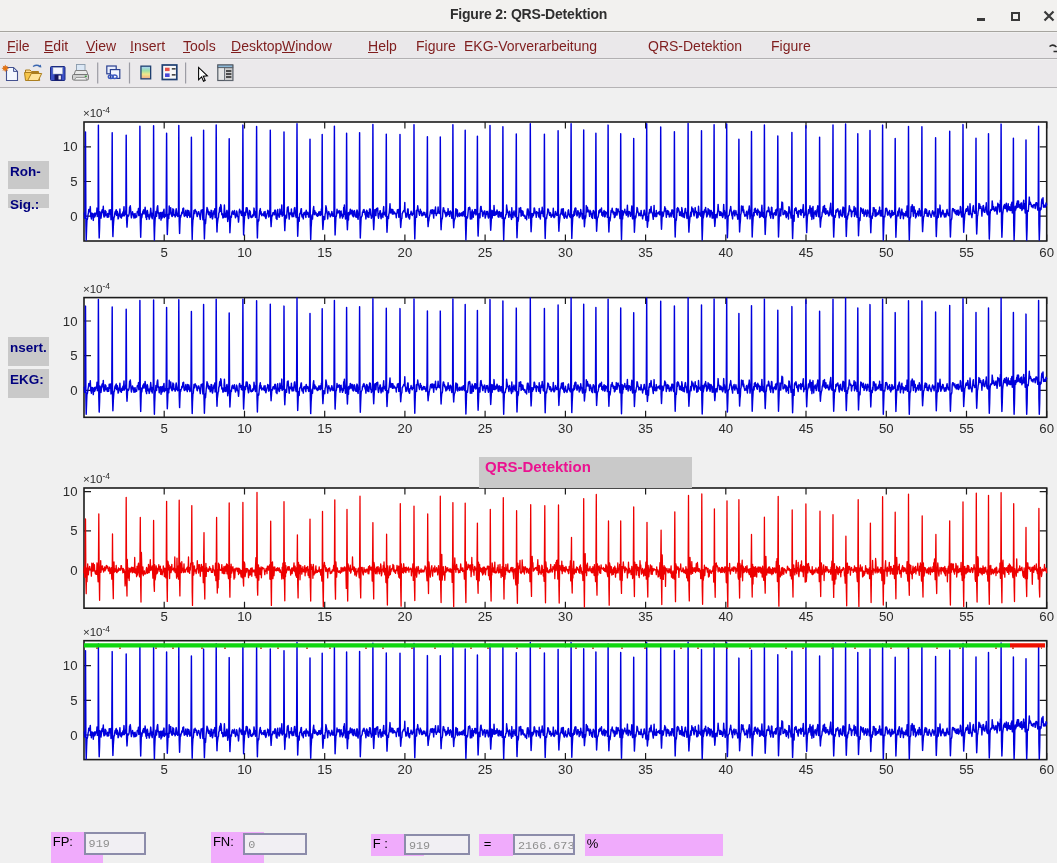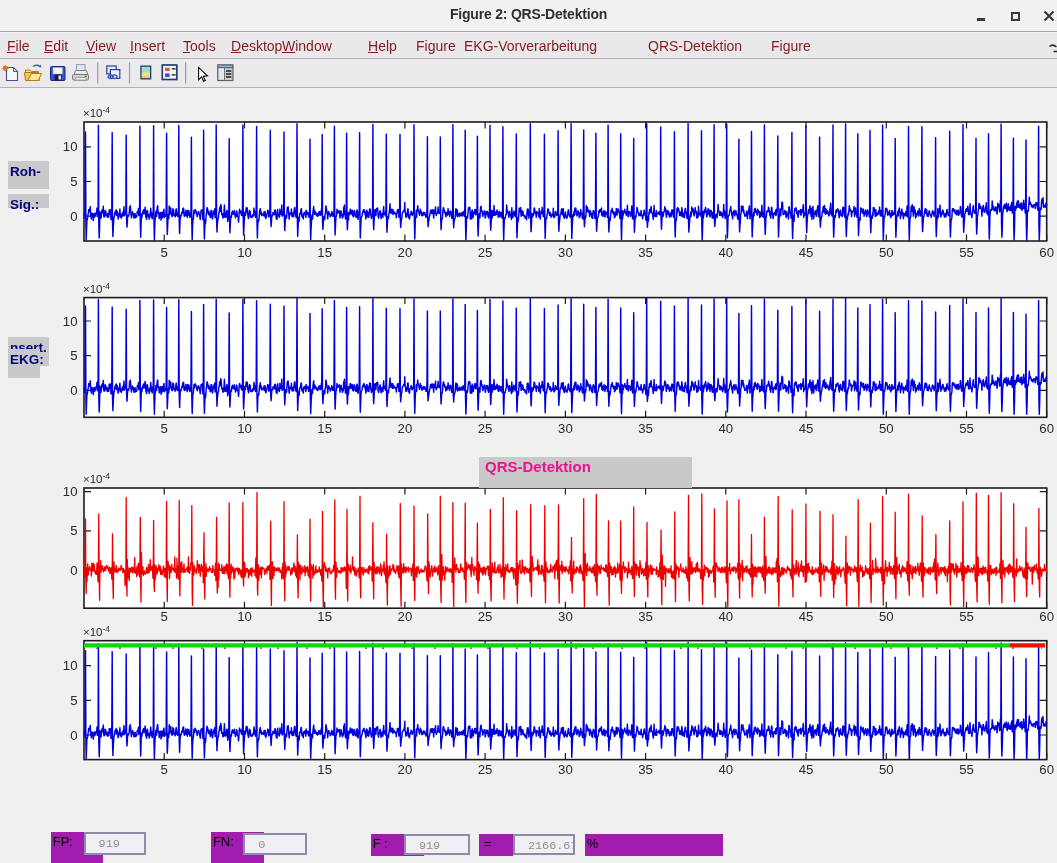--- a/index.html
+++ b/index.html
@@ -9,22 +9,22 @@
 #titlebar .ttl{position:absolute;left:0;right:0;top:6px;text-align:center;
 font-size:14px;font-weight:bold;color:#2e2e2e;letter-spacing:-0.2px}
 #menubar{position:absolute;left:0;top:33px;width:1057px;height:26px;background:#eae8ea;
 border-bottom:1px solid #b2b0b2}
 #menubar span{position:absolute;top:5px;font-size:14px;color:#7f1d1d}
 #toolbar{position:absolute;left:0;top:60px;width:1057px;height:28px;background:#ebe9eb;
 border-bottom:1px solid #b5b3b5}
 .glab{position:absolute;background:#c9c9c9;color:#00007e;font-weight:bold;
 font-size:13.5px;padding:3px 0 0 2px}
 .field{position:absolute;background:#f1eff3;border:2px solid #8c8caa;
-font-family:"Liberation Mono",monospace;font-size:11.8px;color:#8e8e8e;padding:3px 0 0 13px;white-space:nowrap;overflow:hidden}
-.blab{position:absolute;background:#a21caf;color:#000;font-size:13px;padding:2px 0 0 2px}
+font-family:"Liberation Mono",monospace;font-size:11.8px;color:#8e8e8e;padding:3px 0 0 3px;white-space:nowrap;overflow:hidden}
+.blab{position:absolute;background:#f0abfc;color:#000;font-size:13px;padding:2px 0 0 2px}
 #plots{position:absolute;left:0;top:0}
 </style></head>
 <body>
 <svg id="plots" style="position:absolute;left:0;top:0" width="1057" height="863" viewBox="0 0 1057 863">
 <defs>
       <polyline id="bsig" points="84.0,213.5 84.4,213.1 84.7,218.2 85.1,209.6 85.5,131.9 85.9,223.6 86.2,240.1 86.6,228.3 87.0,218.8 87.3,219.7 87.7,217.4 88.1,214.3 88.4,212.9 88.8,209.4 89.2,209.7 89.6,211.7 89.9,210.1 90.3,206.6 90.7,216.7 91.0,212.8 91.4,219.0 91.8,213.5 92.1,213.6 92.5,213.4 92.9,214.7 93.3,220.4 93.6,216.5 94.0,214.2 94.4,213.2 94.7,217.0 95.1,216.1 95.5,214.7 95.9,212.9 96.2,213.4 96.6,213.9 97.0,208.1 97.3,216.6 97.7,215.6 98.1,209.4 98.4,125.2 98.8,222.9 99.2,237.9 99.6,227.2 99.9,211.8 100.3,212.9 100.7,218.0 101.0,218.2 101.4,214.9 101.8,211.3 102.2,209.7 102.5,210.5 102.9,212.6 103.3,206.2 103.6,214.3 104.0,217.0 104.4,215.5 104.7,216.7 105.1,210.5 105.5,215.3 105.9,211.4 106.2,214.9 106.6,214.7 107.0,216.1 107.3,217.2 107.7,213.5 108.1,216.6 108.4,217.1 108.8,216.9 109.2,210.0 109.6,214.0 109.9,211.1 110.3,209.8 110.7,211.9 111.0,219.7 111.4,217.2 111.8,208.1 112.2,132.8 112.5,222.5 112.9,236.6 113.3,226.6 113.6,222.3 114.0,217.0 114.4,216.9 114.7,214.0 115.1,211.8 115.5,214.1 115.9,210.5 116.2,209.7 116.6,215.4 117.0,211.3 117.3,211.4 117.7,213.5 118.1,218.9 118.4,218.3 118.8,216.6 119.2,214.3 119.6,212.7 119.9,209.0 120.3,215.7 120.7,217.3 121.0,217.4 121.4,218.1 121.8,214.0 122.2,215.6 122.5,216.1 122.9,212.1 123.3,215.8 123.6,212.7 124.0,206.8 124.4,215.8 124.7,214.2 125.1,214.5 125.5,213.8 125.9,209.3 126.2,135.1 126.6,219.7 127.0,227.1 127.3,222.5 127.7,215.1 128.1,216.3 128.4,216.3 128.8,215.3 129.2,213.5 129.6,207.1 129.9,209.3 130.3,205.8 130.7,210.1 131.0,214.4 131.4,217.8 131.8,215.8 132.2,214.6 132.5,211.7 132.9,212.9 133.3,213.9 133.6,215.1 134.0,218.1 134.4,217.7 134.7,213.8 135.1,213.5 135.5,217.7 135.9,217.1 136.2,216.0 136.6,217.1 137.0,214.2 137.3,211.6 137.7,211.8 138.1,211.8 138.5,208.4 138.8,215.6 139.2,214.7 139.6,207.9 139.9,126.2 140.3,222.6 140.7,237.2 141.0,226.9 141.4,214.1 141.8,217.7 142.2,214.8 142.5,213.6 142.9,211.3 143.3,210.5 143.6,209.8 144.0,214.0 144.4,212.3 144.7,212.1 145.1,207.2 145.5,210.5 145.9,217.5 146.2,214.2 146.6,219.4 147.0,211.8 147.3,210.4 147.7,212.3 148.1,216.5 148.5,216.8 148.8,215.0 149.2,219.2 149.6,217.5 149.9,214.5 150.3,213.0 150.7,208.3 151.0,211.5 151.4,217.0 151.8,213.2 152.2,218.8 152.5,214.6 152.9,215.5 153.3,208.8 153.6,125.7 154.0,223.9 154.4,240.1 154.7,228.6 155.1,219.3 155.5,216.5 155.9,211.4 156.2,214.3 156.6,216.2 157.0,209.6 157.3,207.0 157.7,205.8 158.1,212.9 158.5,212.3 158.8,213.1 159.2,218.6 159.6,215.3 159.9,213.0 160.3,215.2 160.7,212.5 161.0,220.1 161.4,216.7 161.8,218.4 162.2,212.3 162.5,212.5 162.9,217.0 163.3,214.3 163.6,211.1 164.0,209.3 164.4,217.6 164.7,214.7 165.1,215.0 165.5,216.3 165.9,215.2 166.2,208.4 166.6,133.2 167.0,222.0 167.3,234.5 167.7,225.8 168.1,215.1 168.5,214.1 168.8,218.5 169.2,206.0 169.6,214.6 169.9,212.5 170.3,209.1 170.7,207.7 171.0,211.3 171.4,214.2 171.8,216.0 172.2,216.5 172.5,214.8 172.9,208.8 173.3,212.9 173.6,209.8 174.0,215.4 174.4,214.7 174.8,214.7 175.1,217.0 175.5,215.9 175.9,210.6 176.2,208.8 176.6,212.4 177.0,215.5 177.3,213.9 177.7,216.5 178.1,215.0 178.5,209.1 178.8,125.5 179.2,221.5 179.6,233.4 179.9,225.1 180.3,215.5 180.7,217.2 181.0,215.5 181.4,214.8 181.8,212.3 182.2,213.5 182.5,212.2 182.9,208.6 183.3,210.5 183.6,208.1 184.0,215.0 184.4,216.4 184.8,214.5 185.1,215.8 185.5,211.7 185.9,210.2 186.2,212.2 186.6,215.8 187.0,215.0 187.3,217.4 187.7,210.3 188.1,215.3 188.5,212.3 188.8,210.8 189.2,212.4 189.6,216.1 189.9,217.4 190.3,216.7 190.7,216.5 191.0,208.8 191.4,137.2 191.8,223.3 192.2,239.4 192.5,227.9 192.9,219.9 193.3,218.7 193.6,215.2 194.0,210.4 194.4,211.4 194.8,213.6 195.1,209.5 195.5,211.6 195.9,210.9 196.2,211.7 196.6,211.7 197.0,215.9 197.3,216.6 197.7,214.4 198.1,214.0 198.5,211.8 198.8,211.8 199.2,213.9 199.6,214.8 199.9,217.1 200.3,219.4 200.7,214.6 201.1,210.3 201.4,210.6 201.8,211.2 202.2,209.7 202.5,213.5 202.9,219.7 203.3,210.3 203.6,130.3 204.0,223.2 204.4,239.0 204.8,227.6 205.1,220.0 205.5,223.6 205.9,218.9 206.2,215.0 206.6,211.6 207.0,207.5 207.3,208.7 207.7,209.2 208.1,212.8 208.5,214.5 208.8,211.4 209.2,214.8 209.6,212.5 209.9,215.2 210.3,217.6 210.7,216.8 211.1,210.3 211.4,213.3 211.8,210.8 212.2,218.0 212.5,218.9 212.9,216.7 213.3,213.4 213.6,212.6 214.0,210.7 214.4,213.9 214.8,208.8 215.1,217.7 215.5,216.6 215.9,209.0 216.2,125.0 216.6,221.0 217.0,232.0 217.3,224.4 217.7,221.1 218.1,218.1 218.5,217.3 218.8,213.0 219.2,212.7 219.6,208.3 219.9,207.3 220.3,211.4 220.7,204.6 221.1,205.8 221.4,209.3 221.8,214.7 222.2,214.4 222.5,213.9 222.9,217.9 223.3,217.1 223.6,217.6 224.0,212.7 224.4,205.0 224.8,213.4 225.1,217.1 225.5,213.4 225.9,217.3 226.2,216.3 226.6,211.0 227.0,210.3 227.3,212.1 227.7,221.5 228.1,217.6 228.5,218.8 228.8,210.2 229.2,138.8 229.6,221.5 229.9,232.8 230.3,225.0 230.7,217.7 231.1,215.9 231.4,217.3 231.8,213.0 232.2,211.7 232.5,211.0 232.9,211.8 233.3,214.4 233.6,212.5 234.0,213.8 234.4,210.5 234.8,214.4 235.1,215.5 235.5,217.8 235.9,216.4 236.2,214.1 236.6,210.9 237.0,212.2 237.4,216.2 237.7,216.6 238.1,217.2 238.5,222.1 238.8,219.5 239.2,211.3 239.6,209.3 239.9,210.7 240.3,211.4 240.7,213.1 241.1,211.2 241.4,215.2 241.8,215.1 242.2,215.7 242.5,208.8 242.9,125.1 243.3,222.2 243.6,234.9 244.0,226.0 244.4,219.4 244.8,212.3 245.1,213.6 245.5,215.3 245.9,210.6 246.2,207.7 246.6,212.0 247.0,207.8 247.4,209.0 247.7,213.9 248.1,216.5 248.5,218.6 248.8,217.7 249.2,212.8 249.6,210.4 249.9,214.4 250.3,211.6 250.7,217.0 251.1,216.1 251.4,217.6 251.8,216.7 252.2,215.7 252.5,217.1 252.9,214.5 253.3,215.5 253.6,215.8 254.0,208.1 254.4,211.9 254.8,211.6 255.1,214.5 255.5,217.4 255.9,216.4 256.2,209.5 256.6,126.5 257.0,222.9 257.4,237.9 257.7,227.2 258.1,220.1 258.5,221.2 258.8,220.6 259.2,216.1 259.6,211.4 259.9,210.3 260.3,208.6 260.7,213.9 261.1,211.6 261.4,214.8 261.8,215.8 262.2,214.1 262.5,214.3 262.9,214.5 263.3,213.8 263.6,215.5 264.0,211.9 264.4,216.0 264.8,213.9 265.1,211.4 265.5,217.6 265.9,218.6 266.2,217.0 266.6,216.2 267.0,213.5 267.4,213.7 267.7,210.3 268.1,210.8 268.5,211.8 268.8,217.1 269.2,215.9 269.6,215.6 269.9,208.4 270.3,130.1 270.7,219.5 271.1,226.6 271.4,222.1 271.8,215.9 272.2,215.1 272.5,215.9 272.9,212.8 273.3,213.3 273.7,212.4 274.0,213.6 274.4,214.7 274.8,210.3 275.1,210.0 275.5,210.4 275.9,214.6 276.2,218.4 276.6,214.7 277.0,219.4 277.4,212.3 277.7,209.5 278.1,215.5 278.5,214.0 278.8,215.9 279.2,217.3 279.6,216.2 279.9,209.1 280.3,212.9 280.7,212.3 281.1,214.3 281.4,214.6 281.8,204.9 282.2,216.2 282.5,214.9 282.9,215.3 283.3,213.8 283.7,210.6 284.0,131.9 284.4,220.8 284.8,230.6 285.1,224.0 285.5,218.0 285.9,215.3 286.2,215.2 286.6,218.0 287.0,211.7 287.4,207.4 287.7,208.5 288.1,206.7 288.5,211.6 288.8,214.8 289.2,219.1 289.6,213.9 289.9,212.9 290.3,213.2 290.7,212.9 291.1,214.6 291.4,209.0 291.8,215.5 292.2,216.8 292.5,213.8 292.9,213.1 293.3,214.8 293.7,216.6 294.0,212.6 294.4,208.2 294.8,207.6 295.1,210.8 295.5,213.8 295.9,216.5 296.2,217.4 296.6,210.0 297.0,123.7 297.4,222.3 297.7,236.2 298.1,226.4 298.5,217.4 298.8,220.7 299.2,221.3 299.6,214.2 300.0,213.3 300.3,213.8 300.7,211.1 301.1,208.9 301.4,208.7 301.8,215.7 302.2,216.9 302.5,214.7 302.9,215.6 303.3,218.9 303.7,212.9 304.0,214.0 304.4,214.4 304.8,212.2 305.1,212.3 305.5,215.4 305.9,217.4 306.2,210.2 306.6,213.7 307.0,214.3 307.4,213.9 307.7,212.3 308.1,213.7 308.5,216.6 308.8,217.2 309.2,216.4 309.6,209.6 310.0,139.2 310.3,223.5 310.7,239.4 311.1,228.0 311.4,223.4 311.8,216.0 312.2,214.7 312.5,219.1 312.9,212.8 313.3,209.2 313.7,206.5 314.0,212.8 314.4,214.6 314.8,210.8 315.1,213.9 315.5,213.6 315.9,212.4 316.2,214.8 316.6,215.4 317.0,214.2 317.4,216.3 317.7,213.8 318.1,215.8 318.5,215.3 318.8,211.9 319.2,212.8 319.6,214.8 320.0,211.6 320.3,215.6 320.7,214.4 321.1,214.7 321.4,209.0 321.8,208.8 322.2,134.5 322.5,220.3 322.9,229.4 323.3,223.4 323.7,216.5 324.0,218.5 324.4,218.9 324.8,219.5 325.1,214.2 325.5,213.1 325.9,205.8 326.2,207.1 326.6,209.7 327.0,211.7 327.4,215.1 327.7,218.9 328.1,214.8 328.5,213.3 328.8,211.6 329.2,213.9 329.6,213.5 330.0,215.4 330.3,216.9 330.7,215.6 331.1,215.8 331.4,214.0 331.8,211.5 332.2,213.2 332.5,214.7 332.9,216.4 333.3,216.3 333.7,215.8 334.0,209.5 334.4,126.2 334.8,222.0 335.1,234.9 335.5,225.8 335.9,217.1 336.3,216.4 336.6,214.5 337.0,209.2 337.4,212.4 337.7,211.0 338.1,213.1 338.5,212.1 338.8,211.5 339.2,210.6 339.6,212.2 340.0,218.0 340.3,211.6 340.7,216.1 341.1,211.0 341.4,215.4 341.8,214.0 342.2,215.6 342.5,218.1 342.9,216.0 343.3,216.5 343.7,207.5 344.0,210.5 344.4,205.0 344.8,214.5 345.1,214.8 345.5,219.0 345.9,216.4 346.3,208.4 346.6,133.2 347.0,220.4 347.4,229.8 347.7,223.4 348.1,213.0 348.5,220.0 348.8,212.4 349.2,212.4 349.6,214.7 350.0,211.7 350.3,209.2 350.7,209.8 351.1,213.9 351.4,211.7 351.8,211.4 352.2,210.2 352.5,215.8 352.9,211.7 353.3,216.8 353.7,213.3 354.0,210.8 354.4,210.6 354.8,212.4 355.1,216.1 355.5,216.7 355.9,215.6 356.3,217.2 356.6,211.8 357.0,209.9 357.4,211.0 357.7,217.8 358.1,219.2 358.5,214.1 358.8,215.1 359.2,210.2 359.6,132.6 360.0,222.9 360.3,238.0 360.7,227.2 361.1,218.3 361.4,217.0 361.8,216.4 362.2,215.2 362.5,212.0 362.9,212.5 363.3,210.1 363.7,212.3 364.0,209.4 364.4,211.3 364.8,211.4 365.1,214.7 365.5,213.8 365.9,218.9 366.3,214.7 366.6,210.2 367.0,210.8 367.4,212.1 367.7,216.9 368.1,212.8 368.5,212.9 368.8,217.4 369.2,213.2 369.6,208.9 370.0,208.9 370.3,209.3 370.7,215.0 371.1,215.5 371.4,218.4 371.8,217.1 372.2,215.8 372.6,208.8 372.9,124.5 373.3,220.6 373.7,229.6 374.0,223.6 374.4,216.3 374.8,209.8 375.1,214.3 375.5,209.6 375.9,215.6 376.3,209.8 376.6,208.5 377.0,209.0 377.4,210.4 377.7,208.0 378.1,216.2 378.5,218.2 378.8,216.6 379.2,213.7 379.6,213.4 380.0,210.9 380.3,210.7 380.7,215.8 381.1,218.7 381.4,216.1 381.8,215.3 382.2,213.2 382.6,215.3 382.9,217.5 383.3,210.5 383.7,206.6 384.0,214.4 384.4,213.2 384.8,212.4 385.1,214.9 385.5,216.0 385.9,209.4 386.3,134.1 386.6,221.2 387.0,232.3 387.4,224.7 387.7,217.4 388.1,216.3 388.5,218.5 388.8,214.5 389.2,213.1 389.6,208.7 390.0,203.8 390.3,209.6 390.7,213.0 391.1,212.2 391.4,212.4 391.8,209.2 392.2,213.8 392.6,214.1 392.9,209.6 393.3,212.3 393.7,213.9 394.0,213.9 394.4,211.9 394.8,213.0 395.1,213.0 395.5,213.9 395.9,213.9 396.3,217.8 396.6,213.7 397.0,213.1 397.4,209.8 397.7,212.2 398.1,212.8 398.5,209.4 398.8,217.2 399.2,217.1 399.6,209.8 400.0,134.4 400.3,219.7 400.7,227.5 401.1,222.5 401.4,218.8 401.8,218.8 402.2,213.3 402.6,213.0 402.9,212.1 403.3,211.4 403.7,210.4 404.0,211.0 404.4,211.0 404.8,202.5 405.1,212.4 405.5,212.8 405.9,217.3 406.3,214.1 406.6,216.8 407.0,214.4 407.4,212.0 407.7,208.9 408.1,208.9 408.5,217.3 408.9,214.5 409.2,218.5 409.6,219.0 410.0,214.6 410.3,214.6 410.7,213.6 411.1,211.3 411.4,213.4 411.8,214.5 412.2,215.6 412.6,213.3 412.9,214.3 413.3,212.1 413.7,210.2 414.0,124.7 414.4,223.4 414.8,239.0 415.1,227.8 415.5,217.2 415.9,217.1 416.3,210.5 416.6,217.2 417.0,210.7 417.4,209.3 417.7,205.8 418.1,209.1 418.5,211.0 418.9,211.9 419.2,214.0 419.6,215.2 420.0,212.1 420.3,209.3 420.7,211.2 421.1,213.1 421.4,211.5 421.8,215.8 422.2,213.2 422.6,215.6 422.9,215.2 423.3,214.2 423.7,212.2 424.0,214.5 424.4,214.1 424.8,212.5 425.1,215.1 425.5,214.3 425.9,217.3 426.3,214.4 426.6,216.7 427.0,208.2 427.4,136.8 427.7,219.5 428.1,226.6 428.5,222.1 428.9,220.3 429.2,217.5 429.6,216.2 430.0,214.1 430.3,211.9 430.7,210.2 431.1,212.3 431.4,210.1 431.8,213.7 432.2,209.9 432.6,212.7 432.9,209.8 433.3,213.5 433.7,218.1 434.0,212.8 434.4,210.3 434.8,213.2 435.2,211.0 435.5,207.0 435.9,213.6 436.3,215.5 436.6,213.9 437.0,213.7 437.4,213.3 437.7,212.3 438.1,207.0 438.5,212.8 438.9,213.0 439.2,212.6 439.6,213.6 440.0,209.9 440.3,136.9 440.7,220.5 441.1,229.8 441.4,223.7 441.8,218.8 442.2,218.8 442.6,216.2 442.9,210.6 443.3,207.8 443.7,208.0 444.0,210.3 444.4,212.0 444.8,210.9 445.2,213.8 445.5,212.9 445.9,216.8 446.3,212.8 446.6,215.1 447.0,215.7 447.4,211.7 447.7,214.5 448.1,208.6 448.5,214.3 448.9,212.8 449.2,212.0 449.6,216.4 450.0,212.1 450.3,211.0 450.7,211.6 451.1,212.7 451.4,214.3 451.8,218.3 452.2,214.9 452.6,210.4 452.9,124.8 453.3,220.0 453.7,227.7 454.0,222.7 454.4,219.2 454.8,219.0 455.2,217.3 455.5,211.9 455.9,208.7 456.3,211.3 456.6,209.4 457.0,216.0 457.4,210.0 457.7,216.8 458.1,215.3 458.5,215.2 458.9,215.4 459.2,213.3 459.6,216.2 460.0,213.1 460.3,215.6 460.7,214.0 461.1,214.0 461.4,215.5 461.8,212.8 462.2,216.0 462.6,215.4 462.9,212.9 463.3,211.5 463.7,213.4 464.0,214.9 464.4,216.4 464.8,209.2 465.2,130.2 465.5,223.5 465.9,239.8 466.3,228.1 466.6,216.8 467.0,217.4 467.4,218.1 467.7,216.4 468.1,212.0 468.5,207.8 468.9,209.3 469.2,208.7 469.6,207.2 470.0,208.7 470.3,219.1 470.7,213.2 471.1,212.4 471.5,211.8 471.8,219.0 472.2,209.9 472.6,213.9 472.9,213.9 473.3,217.2 473.7,211.9 474.0,213.7 474.4,213.7 474.8,209.6 475.2,213.6 475.5,209.6 475.9,214.9 476.3,213.7 476.6,213.8 477.0,210.4 477.4,136.2 477.7,222.5 478.1,236.1 478.5,226.5 478.9,215.6 479.2,213.5 479.6,214.5 480.0,217.8 480.3,210.5 480.7,206.7 481.1,206.4 481.5,211.2 481.8,210.1 482.2,211.8 482.6,215.7 482.9,216.4 483.3,212.3 483.7,213.1 484.0,213.9 484.4,210.9 484.8,211.0 485.2,218.1 485.5,216.9 485.9,214.8 486.3,214.6 486.6,211.5 487.0,213.6 487.4,211.4 487.7,213.9 488.1,216.6 488.5,218.1 488.9,216.7 489.2,212.4 489.6,209.0 490.0,125.4 490.3,220.6 490.7,230.3 491.1,223.8 491.5,216.5 491.8,210.2 492.2,218.0 492.6,210.9 492.9,211.6 493.3,212.5 493.7,215.3 494.0,205.4 494.4,211.4 494.8,215.4 495.2,215.1 495.5,212.0 495.9,213.3 496.3,214.6 496.6,212.6 497.0,210.0 497.4,211.6 497.7,211.8 498.1,216.8 498.5,214.3 498.9,217.2 499.2,211.5 499.6,215.2 500.0,212.2 500.3,215.2 500.7,216.7 501.1,214.1 501.5,212.5 501.8,214.4 502.2,218.4 502.6,209.0 502.9,126.8 503.3,223.8 503.7,240.1 504.0,228.6 504.4,219.2 504.8,217.7 505.2,218.5 505.5,216.3 505.9,214.4 506.3,214.4 506.6,205.0 507.0,208.8 507.4,210.5 507.8,212.7 508.1,212.1 508.5,214.8 508.9,217.3 509.2,213.5 509.6,211.2 510.0,213.4 510.3,214.6 510.7,216.1 511.1,217.2 511.5,219.4 511.8,207.8 512.2,216.1 512.6,217.6 512.9,217.6 513.3,212.6 513.7,212.5 514.0,210.9 514.4,215.0 514.8,213.2 515.2,216.7 515.5,214.5 515.9,209.4 516.3,133.9 516.6,222.9 517.0,237.8 517.4,227.2 517.8,217.6 518.1,221.3 518.5,219.2 518.9,213.5 519.2,208.1 519.6,211.7 520.0,212.0 520.3,209.5 520.7,207.6 521.1,216.2 521.5,211.9 521.8,210.6 522.2,215.2 522.6,214.0 522.9,211.1 523.3,214.4 523.7,215.7 524.0,216.3 524.4,215.4 524.8,215.2 525.2,218.3 525.5,216.7 525.9,217.9 526.3,217.2 526.6,219.7 527.0,212.9 527.4,209.1 527.8,214.7 528.1,209.0 528.5,212.8 528.9,218.2 529.2,214.3 529.6,215.0 530.0,209.7 530.3,123.7 530.7,221.1 531.1,231.7 531.5,224.5 531.8,213.6 532.2,214.4 532.6,217.0 532.9,213.5 533.3,215.6 533.7,214.2 534.1,208.2 534.4,208.0 534.8,209.9 535.2,213.1 535.5,213.0 535.9,213.8 536.3,217.3 536.6,211.6 537.0,212.3 537.4,212.3 537.8,213.2 538.1,212.8 538.5,215.8 538.9,217.0 539.2,208.5 539.6,216.2 540.0,217.1 540.3,219.0 540.7,214.5 541.1,211.1 541.5,211.2 541.8,213.2 542.2,207.2 542.6,212.3 542.9,212.5 543.3,216.4 543.7,216.7 544.1,208.9 544.4,134.2 544.8,223.1 545.2,238.6 545.5,227.6 545.9,217.9 546.3,218.9 546.6,218.4 547.0,214.8 547.4,213.9 547.8,208.9 548.1,209.1 548.5,209.8 548.9,211.9 549.2,212.9 549.6,215.4 550.0,212.5 550.3,212.6 550.7,213.4 551.1,217.3 551.5,215.8 551.8,216.4 552.2,214.7 552.6,215.4 552.9,214.8 553.3,208.3 553.7,217.0 554.1,217.7 554.4,216.4 554.8,216.7 555.2,213.5 555.5,211.4 555.9,213.4 556.3,213.3 556.6,215.1 557.0,215.4 557.4,215.3 557.8,208.4 558.1,130.7 558.5,220.9 558.9,231.2 559.2,224.3 559.6,220.6 560.0,216.6 560.3,214.1 560.7,214.0 561.1,212.3 561.5,209.1 561.8,209.5 562.2,214.2 562.6,214.9 562.9,208.6 563.3,208.6 563.7,216.1 564.1,217.9 564.4,218.3 564.8,214.1 565.2,214.5 565.5,212.1 565.9,216.9 566.3,217.1 566.6,216.8 567.0,218.2 567.4,215.7 567.8,214.8 568.1,210.5 568.5,209.8 568.9,214.8 569.2,214.2 569.6,216.4 570.0,215.7 570.4,217.6 570.7,209.3 571.1,123.8 571.5,223.0 571.8,238.4 572.2,227.4 572.6,220.2 572.9,214.7 573.3,216.6 573.7,214.9 574.1,211.0 574.4,215.4 574.8,208.8 575.2,208.0 575.5,210.1 575.9,208.2 576.3,214.4 576.6,213.2 577.0,216.0 577.4,214.8 577.8,210.8 578.1,210.9 578.5,213.5 578.9,213.5 579.2,217.8 579.6,212.9 580.0,216.5 580.4,214.3 580.7,209.5 581.1,212.6 581.5,213.2 581.8,213.5 582.2,217.2 582.6,218.8 582.9,215.5 583.3,208.3 583.7,130.0 584.1,219.7 584.4,226.8 584.8,222.3 585.2,215.9 585.5,218.2 585.9,215.9 586.3,205.6 586.6,211.4 587.0,211.9 587.4,207.2 587.8,210.8 588.1,209.6 588.5,211.9 588.9,212.0 589.2,212.3 589.6,216.4 590.0,210.3 590.4,211.1 590.7,211.6 591.1,214.3 591.5,215.1 591.8,217.6 592.2,213.8 592.6,218.4 592.9,212.8 593.3,210.5 593.7,211.1 594.1,212.2 594.4,213.5 594.8,218.1 595.2,218.4 595.5,210.3 595.9,133.2 596.3,220.9 596.6,231.2 597.0,224.2 597.4,217.9 597.8,217.7 598.1,216.8 598.5,215.0 598.9,210.7 599.2,213.0 599.6,212.0 600.0,209.4 600.4,209.6 600.7,211.9 601.1,211.2 601.5,208.0 601.8,215.2 602.2,212.3 602.6,213.8 602.9,216.4 603.3,212.1 603.7,212.0 604.1,210.5 604.4,214.1 604.8,217.0 605.2,216.3 605.5,211.6 605.9,213.0 606.3,213.8 606.7,212.4 607.0,212.5 607.4,217.4 607.8,208.8 608.1,125.1 608.5,221.1 608.9,232.0 609.2,224.5 609.6,217.5 610.0,220.8 610.4,217.9 610.7,215.0 611.1,210.6 611.5,212.1 611.8,210.7 612.2,208.2 612.6,212.1 612.9,210.9 613.3,214.0 613.7,211.9 614.1,212.1 614.4,217.6 614.8,217.3 615.2,216.2 615.5,212.4 615.9,215.1 616.3,208.4 616.7,214.3 617.0,215.1 617.4,212.2 617.8,209.1 618.1,208.9 618.5,211.4 618.9,211.4 619.2,212.4 619.6,214.7 620.0,218.6 620.4,208.5 620.7,133.7 621.1,223.5 621.5,239.5 621.8,228.0 622.2,210.4 622.6,218.9 622.9,214.5 623.3,215.2 623.7,211.7 624.1,211.0 624.4,211.2 624.8,209.3 625.2,213.0 625.5,211.9 625.9,212.4 626.3,215.2 626.7,211.2 627.0,211.4 627.4,205.3 627.8,214.3 628.1,216.8 628.5,214.6 628.9,211.5 629.2,211.5 629.6,212.9 630.0,212.4 630.4,216.3 630.7,213.9 631.1,214.9 631.5,210.1 631.8,206.0 632.2,216.4 632.6,218.8 633.0,215.4 633.3,209.8 633.7,138.5 634.1,221.3 634.4,232.3 634.8,224.8 635.2,216.2 635.5,218.3 635.9,217.3 636.3,213.7 636.7,212.3 637.0,207.5 637.4,208.2 637.8,210.9 638.1,212.2 638.5,213.0 638.9,215.7 639.2,215.5 639.6,213.2 640.0,213.5 640.4,213.8 640.7,215.8 641.1,210.4 641.5,214.2 641.8,214.8 642.2,215.4 642.6,218.8 643.0,215.6 643.3,215.7 643.7,213.6 644.1,210.4 644.4,210.2 644.8,214.9 645.2,214.6 645.5,215.2 645.9,220.2 646.3,210.5 646.7,123.8 647.0,219.6 647.4,227.2 647.8,222.3 648.1,216.4 648.5,221.0 648.9,212.7 649.2,213.0 649.6,209.4 650.0,213.0 650.4,210.2 650.7,209.1 651.1,206.4 651.5,212.1 651.8,211.9 652.2,213.0 652.6,214.3 653.0,217.5 653.3,219.3 653.7,212.9 654.1,205.4 654.4,216.2 654.8,213.5 655.2,213.4 655.5,213.7 655.9,216.7 656.3,210.4 656.7,216.4 657.0,212.7 657.4,213.5 657.8,212.9 658.1,213.7 658.5,212.2 658.9,213.1 659.2,211.7 659.6,214.7 660.0,214.8 660.4,208.8 660.7,127.0 661.1,220.3 661.5,229.3 661.8,223.3 662.2,211.9 662.6,216.3 663.0,216.5 663.3,215.8 663.7,212.9 664.1,211.3 664.4,210.5 664.8,206.8 665.2,210.9 665.5,208.1 665.9,211.5 666.3,217.3 666.7,213.8 667.0,212.9 667.4,210.4 667.8,211.9 668.1,214.4 668.5,211.1 668.9,212.7 669.3,217.0 669.6,215.1 670.0,215.0 670.4,214.5 670.7,213.0 671.1,216.8 671.5,213.4 671.8,210.0 672.2,211.1 672.6,210.0 673.0,213.9 673.3,216.2 673.7,217.3 674.1,210.3 674.4,131.7 674.8,222.6 675.2,237.1 675.5,226.8 675.9,218.9 676.3,220.2 676.7,216.3 677.0,208.5 677.4,212.3 677.8,207.6 678.1,210.1 678.5,208.6 678.9,210.4 679.3,212.3 679.6,215.4 680.0,214.5 680.4,212.0 680.7,213.6 681.1,215.9 681.5,216.1 681.8,207.6 682.2,210.2 682.6,213.4 683.0,217.0 683.3,216.0 683.7,213.5 684.1,214.9 684.4,217.6 684.8,211.5 685.2,208.6 685.5,208.4 685.9,212.7 686.3,212.5 686.7,215.8 687.0,218.5 687.4,214.6 687.8,209.8 688.1,123.5 688.5,221.1 688.9,232.1 689.3,224.5 689.6,221.6 690.0,216.5 690.4,215.3 690.7,212.2 691.1,216.5 691.5,212.4 691.8,207.0 692.2,211.6 692.6,211.3 693.0,208.8 693.3,210.9 693.7,214.4 694.1,215.9 694.4,214.1 694.8,211.6 695.2,207.6 695.5,212.0 695.9,212.5 696.3,211.5 696.7,217.6 697.0,218.1 697.4,212.7 697.8,214.6 698.1,217.1 698.5,206.3 698.9,212.2 699.3,214.3 699.6,214.7 700.0,213.6 700.4,212.9 700.7,216.1 701.1,208.4 701.5,130.8 701.8,223.5 702.2,239.9 702.6,228.2 703.0,211.4 703.3,217.8 703.7,215.2 704.1,213.8 704.4,210.0 704.8,212.5 705.2,209.9 705.6,207.4 705.9,210.1 706.3,211.3 706.7,216.9 707.0,216.6 707.4,214.4 707.8,212.9 708.1,208.6 708.5,211.3 708.9,214.1 709.3,215.1 709.6,209.9 710.0,217.1 710.4,215.1 710.7,211.5 711.1,210.4 711.5,211.9 711.8,211.9 712.2,218.1 712.6,212.9 713.0,216.3 713.3,217.9 713.7,210.4 714.1,124.8 714.4,219.4 714.8,226.4 715.2,221.9 715.6,214.8 715.9,214.6 716.3,214.5 716.7,214.7 717.0,217.7 717.4,213.4 717.8,210.6 718.1,204.4 718.5,210.0 718.9,211.0 719.3,211.7 719.6,215.4 720.0,213.9 720.4,215.4 720.7,211.7 721.1,213.5 721.5,215.5 721.8,213.0 722.2,215.2 722.6,217.5 723.0,216.4 723.3,214.3 723.7,204.4 724.1,214.7 724.4,210.5 724.8,214.2 725.2,218.6 725.6,216.6 725.9,215.3 726.3,208.5 726.7,124.0 727.0,222.9 727.4,237.8 727.8,227.2 728.1,217.1 728.5,215.8 728.9,215.3 729.3,214.9 729.6,211.8 730.0,209.7 730.4,209.2 730.7,206.4 731.1,210.1 731.5,212.1 731.9,215.7 732.2,215.6 732.6,218.9 733.0,213.2 733.3,211.7 733.7,211.1 734.1,210.3 734.4,213.9 734.8,215.9 735.2,213.8 735.6,213.8 735.9,210.6 736.3,213.4 736.7,214.5 737.0,214.9 737.4,216.6 737.8,219.2 738.1,215.7 738.5,209.3 738.9,139.3 739.3,221.2 739.6,231.9 740.0,224.6 740.4,221.0 740.7,214.8 741.1,213.3 741.5,205.9 741.9,210.7 742.2,210.5 742.6,208.1 743.0,206.2 743.3,212.2 743.7,209.8 744.1,213.2 744.4,214.4 744.8,216.2 745.2,214.9 745.6,214.9 745.9,215.8 746.3,212.4 746.7,211.3 747.0,214.1 747.4,218.8 747.8,213.9 748.1,214.6 748.5,210.0 748.9,209.8 749.3,205.9 749.6,210.2 750.0,218.9 750.4,215.7 750.7,213.3 751.1,209.7 751.5,131.5 751.9,222.7 752.2,237.0 752.6,226.9 753.0,219.9 753.3,215.3 753.7,212.4 754.1,215.7 754.4,209.2 754.8,212.3 755.2,208.3 755.6,209.5 755.9,212.3 756.3,210.4 756.7,213.5 757.0,214.6 757.4,215.1 757.8,209.1 758.1,212.4 758.5,210.6 758.9,211.5 759.3,211.7 759.6,217.5 760.0,217.4 760.4,213.9 760.7,212.2 761.1,216.3 761.5,211.3 761.9,205.2 762.2,211.2 762.6,216.4 763.0,212.7 763.3,216.0 763.7,217.6 764.1,208.9 764.4,124.9 764.8,221.9 765.2,234.4 765.6,225.7 765.9,217.6 766.3,216.9 766.7,212.2 767.0,210.9 767.4,211.1 767.8,210.5 768.2,211.7 768.5,207.1 768.9,208.5 769.3,211.3 769.6,211.4 770.0,215.7 770.4,213.9 770.7,218.1 771.1,212.9 771.5,207.3 771.9,207.6 772.2,214.2 772.6,212.9 773.0,218.5 773.3,218.1 773.7,214.1 774.1,214.0 774.4,212.8 774.8,213.4 775.2,214.6 775.6,209.9 775.9,215.5 776.3,214.5 776.7,209.7 777.0,208.7 777.4,210.0 777.8,136.0 778.2,222.5 778.5,237.0 778.9,226.7 779.3,215.3 779.6,215.5 780.0,208.8 780.4,211.6 780.7,215.9 781.1,210.2 781.5,208.9 781.9,202.0 782.2,207.3 782.6,202.8 783.0,214.6 783.3,214.6 783.7,214.5 784.1,212.7 784.4,213.7 784.8,210.4 785.2,211.0 785.6,212.1 785.9,215.9 786.3,217.6 786.7,211.8 787.0,216.1 787.4,215.5 787.8,215.0 788.2,213.1 788.5,219.1 788.9,206.8 789.3,207.1 789.6,209.8 790.0,212.9 790.4,213.4 790.7,214.4 791.1,218.1 791.5,208.8 791.9,132.4 792.2,223.1 792.6,238.6 793.0,227.6 793.3,215.4 793.7,216.8 794.1,221.2 794.4,210.9 794.8,208.7 795.2,209.5 795.6,210.6 795.9,207.6 796.3,208.9 796.7,213.4 797.0,211.1 797.4,212.8 797.8,215.5 798.2,217.3 798.5,212.4 798.9,210.4 799.3,211.4 799.6,211.2 800.0,210.9 800.4,214.3 800.7,209.4 801.1,215.3 801.5,210.3 801.9,212.1 802.2,212.4 802.6,210.4 803.0,207.6 803.3,204.6 803.7,217.5 804.1,214.1 804.5,214.5 804.8,215.2 805.2,213.0 805.6,209.7 805.9,125.8 806.3,221.4 806.7,232.6 807.0,224.9 807.4,216.9 807.8,214.7 808.2,212.3 808.5,209.7 808.9,213.6 809.3,211.7 809.6,208.7 810.0,205.7 810.4,210.3 810.7,212.4 811.1,216.3 811.5,208.2 811.9,219.4 812.2,212.0 812.6,209.3 813.0,206.4 813.3,215.3 813.7,218.7 814.1,214.2 814.5,212.4 814.8,212.1 815.2,210.8 815.6,214.3 815.9,214.3 816.3,216.3 816.7,212.3 817.0,209.8 817.4,208.7 817.8,205.8 818.2,211.7 818.5,216.6 818.9,216.8 819.3,209.0 819.6,137.1 820.0,219.6 820.4,227.1 820.7,222.3 821.1,219.0 821.5,217.0 821.9,216.1 822.2,212.6 822.6,211.4 823.0,209.1 823.3,206.4 823.7,210.3 824.1,212.6 824.5,205.4 824.8,213.0 825.2,211.8 825.6,214.3 825.9,208.6 826.3,212.4 826.7,213.4 827.0,211.9 827.4,211.6 827.8,210.8 828.2,214.2 828.5,214.8 828.9,215.9 829.3,212.8 829.6,214.8 830.0,208.3 830.4,206.5 830.7,203.3 831.1,212.1 831.5,215.0 831.9,215.0 832.2,216.0 832.6,208.5 833.0,125.0 833.3,222.7 833.7,237.1 834.1,226.9 834.5,217.2 834.8,215.6 835.2,217.3 835.6,215.1 835.9,210.2 836.3,212.3 836.7,211.6 837.0,209.6 837.4,210.1 837.8,208.7 838.2,211.1 838.5,211.9 838.9,215.5 839.3,217.8 839.6,211.9 840.0,211.0 840.4,210.1 840.8,214.3 841.1,215.5 841.5,215.2 841.9,215.9 842.2,216.6 842.6,209.3 843.0,207.1 843.3,212.3 843.7,207.5 844.1,215.1 844.5,215.0 844.8,217.2 845.2,208.1 845.6,123.9 845.9,222.4 846.3,236.4 846.7,226.5 847.0,216.5 847.4,219.1 847.8,215.7 848.2,213.1 848.5,214.8 848.9,211.2 849.3,205.7 849.6,207.7 850.0,210.3 850.4,211.1 850.8,210.0 851.1,210.6 851.5,216.7 851.9,213.5 852.2,212.2 852.6,211.2 853.0,211.3 853.3,211.1 853.7,210.5 854.1,206.5 854.5,216.5 854.8,214.0 855.2,210.1 855.6,207.9 855.9,213.5 856.3,214.7 856.7,214.5 857.0,217.2 857.4,209.4 857.8,133.7 858.2,222.2 858.5,235.7 858.9,226.1 859.3,218.1 859.6,219.0 860.0,220.5 860.4,213.7 860.8,207.8 861.1,209.9 861.5,208.6 861.9,210.7 862.2,211.8 862.6,213.2 863.0,212.2 863.3,209.0 863.7,212.1 864.1,216.2 864.5,213.0 864.8,214.5 865.2,211.7 865.6,210.0 865.9,212.9 866.3,213.9 866.7,216.5 867.1,215.8 867.4,210.4 867.8,210.1 868.2,212.9 868.5,212.7 868.9,212.6 869.3,217.0 869.6,210.2 870.0,130.4 870.4,221.3 870.8,232.7 871.1,224.8 871.5,216.3 871.9,217.8 872.2,218.4 872.6,213.0 873.0,215.5 873.3,207.6 873.7,211.0 874.1,207.8 874.5,210.0 874.8,211.9 875.2,216.5 875.6,212.1 875.9,209.8 876.3,215.9 876.7,213.7 877.1,213.0 877.4,213.1 877.8,214.7 878.2,214.4 878.5,211.9 878.9,210.6 879.3,213.0 879.6,207.1 880.0,214.2 880.4,215.9 880.8,213.2 881.1,210.4 881.5,212.3 881.9,216.3 882.2,208.9 882.6,125.1 883.0,223.7 883.3,240.1 883.7,228.3 884.1,216.4 884.5,216.6 884.8,216.7 885.2,213.5 885.6,208.5 885.9,210.8 886.3,208.2 886.7,208.7 887.1,209.9 887.4,214.3 887.8,215.3 888.2,212.3 888.5,212.1 888.9,213.9 889.3,213.9 889.6,210.5 890.0,216.0 890.4,213.8 890.8,217.7 891.1,213.4 891.5,216.2 891.9,210.4 892.2,210.9 892.6,214.7 893.0,215.2 893.3,212.8 893.7,214.1 894.1,214.2 894.5,211.6 894.8,209.4 895.2,138.4 895.6,222.8 895.9,237.2 896.3,227.0 896.7,217.3 897.1,215.2 897.4,215.1 897.8,211.5 898.2,215.9 898.5,210.4 898.9,209.6 899.3,207.9 899.6,209.9 900.0,213.5 900.4,218.5 900.8,215.8 901.1,214.7 901.5,211.3 901.9,209.1 902.2,214.7 902.6,213.0 903.0,212.5 903.4,218.8 903.7,215.8 904.1,215.2 904.5,213.4 904.8,214.1 905.2,215.8 905.6,215.9 905.9,211.4 906.3,214.9 906.7,215.5 907.1,205.9 907.4,217.1 907.8,216.6 908.2,210.6 908.5,126.5 908.9,223.7 909.3,240.1 909.6,228.3 910.0,217.7 910.4,217.8 910.8,216.1 911.1,206.7 911.5,211.4 911.9,207.3 912.2,204.8 912.6,206.1 913.0,212.2 913.4,216.3 913.7,209.6 914.1,206.7 914.5,213.1 914.8,211.7 915.2,210.2 915.6,217.9 915.9,213.5 916.3,216.7 916.7,214.0 917.1,213.7 917.4,212.8 917.8,211.1 918.2,214.9 918.5,215.9 918.9,212.9 919.3,208.6 919.6,210.5 920.0,210.8 920.4,216.0 920.8,210.7 921.1,215.7 921.5,209.2 921.9,126.7 922.2,221.0 922.6,231.6 923.0,224.4 923.4,218.4 923.7,216.5 924.1,216.0 924.5,211.3 924.8,210.5 925.2,208.8 925.6,213.3 925.9,212.1 926.3,209.3 926.7,210.0 927.1,216.1 927.4,213.1 927.8,216.2 928.2,216.5 928.5,214.4 928.9,212.1 929.3,210.7 929.6,212.8 930.0,213.8 930.4,215.4 930.8,215.2 931.1,217.3 931.5,215.4 931.9,214.6 932.2,212.2 932.6,210.8 933.0,211.8 933.4,213.5 933.7,214.1 934.1,216.5 934.5,212.1 934.8,212.8 935.2,210.2 935.6,137.7 935.9,222.5 936.3,236.6 936.7,226.6 937.1,216.2 937.4,218.1 937.8,208.7 938.2,217.3 938.5,215.3 938.9,213.8 939.3,208.7 939.7,209.7 940.0,205.1 940.4,211.4 940.8,217.0 941.1,216.8 941.5,212.4 941.9,214.8 942.2,214.0 942.6,210.3 943.0,210.2 943.4,212.5 943.7,213.5 944.1,215.5 944.5,217.0 944.8,215.7 945.2,213.6 945.6,215.3 945.9,216.9 946.3,214.8 946.7,211.2 947.1,209.5 947.4,212.6 947.8,213.5 948.2,215.2 948.5,214.0 948.9,215.7 949.3,208.2 949.7,131.3 950.0,222.8 950.4,237.0 950.8,226.9 951.1,219.6 951.5,219.6 951.9,217.7 952.2,211.0 952.6,208.6 953.0,210.3 953.4,208.8 953.7,210.1 954.1,211.7 954.5,210.2 954.8,209.7 955.2,213.4 955.6,211.7 955.9,212.8 956.3,214.7 956.7,210.7 957.1,210.4 957.4,214.5 957.8,213.1 958.2,210.1 958.5,215.3 958.9,214.7 959.3,213.3 959.7,211.8 960.0,212.6 960.4,206.4 960.8,207.7 961.1,214.3 961.5,215.9 961.9,217.0 962.2,212.9 962.6,210.7 963.0,124.6 963.4,221.4 963.7,232.3 964.1,224.8 964.5,218.7 964.8,214.3 965.2,213.3 965.6,210.8 966.0,209.3 966.3,208.7 966.7,211.2 967.1,210.1 967.4,210.6 967.8,206.2 968.2,209.3 968.5,214.5 968.9,211.6 969.3,214.7 969.7,212.5 970.0,203.8 970.4,209.3 970.8,212.8 971.1,214.5 971.5,215.1 971.9,217.6 972.2,214.9 972.6,212.9 973.0,207.1 973.4,205.6 973.7,211.1 974.1,211.1 974.5,211.9 974.8,213.3 975.2,213.0 975.6,208.8 976.0,138.2 976.3,221.7 976.7,234.0 977.1,225.4 977.4,216.7 977.8,214.9 978.2,211.0 978.5,210.5 978.9,203.4 979.3,206.2 979.7,204.3 980.0,208.4 980.4,206.5 980.8,206.4 981.1,208.7 981.5,208.9 981.9,216.1 982.2,211.4 982.6,210.7 983.0,206.0 983.4,205.6 983.7,210.2 984.1,211.8 984.5,212.3 984.8,212.3 985.2,209.3 985.6,206.9 986.0,209.1 986.3,202.7 986.7,211.6 987.1,214.0 987.4,211.5 987.8,214.8 988.2,210.5 988.5,133.7 988.9,223.4 989.3,239.1 989.7,227.9 990.0,214.6 990.4,211.4 990.8,209.8 991.1,209.3 991.5,210.3 991.9,208.4 992.2,200.9 992.6,204.6 993.0,209.2 993.4,208.3 993.7,206.8 994.1,210.0 994.5,211.1 994.8,210.7 995.2,209.3 995.6,207.8 996.0,206.8 996.3,211.0 996.7,211.0 997.1,214.1 997.4,210.6 997.8,203.2 998.2,206.1 998.5,206.3 998.9,204.6 999.3,208.6 999.7,211.9 1000.0,211.2 1000.4,200.3 1000.8,208.3 1001.1,124.1 1001.5,222.8 1001.9,237.2 1002.3,227.0 1002.6,215.2 1003.0,211.6 1003.4,208.6 1003.7,206.1 1004.1,208.1 1004.5,204.4 1004.8,206.6 1005.2,208.6 1005.6,205.7 1006.0,205.4 1006.3,203.2 1006.7,209.4 1007.1,211.7 1007.4,210.2 1007.8,207.5 1008.2,203.8 1008.5,209.0 1008.9,209.9 1009.3,206.7 1009.7,209.7 1010.0,210.4 1010.4,206.9 1010.8,210.4 1011.1,204.2 1011.5,205.0 1011.9,202.2 1012.3,213.0 1012.6,210.3 1013.0,210.1 1013.4,138.2 1013.7,223.7 1014.1,240.1 1014.5,228.4 1014.8,212.7 1015.2,206.2 1015.6,210.1 1016.0,208.0 1016.3,208.1 1016.7,203.4 1017.1,203.1 1017.4,200.9 1017.8,207.5 1018.2,202.3 1018.5,200.9 1018.9,206.8 1019.3,204.4 1019.7,206.8 1020.0,208.1 1020.4,208.4 1020.8,203.6 1021.1,203.2 1021.5,202.9 1021.9,210.5 1022.3,208.1 1022.6,209.2 1023.0,207.3 1023.4,202.5 1023.7,200.3 1024.1,208.7 1024.5,208.5 1024.8,203.7 1025.2,213.0 1025.6,209.9 1026.0,139.9 1026.3,223.9 1026.7,240.1 1027.1,228.7 1027.4,210.7 1027.8,211.5 1028.2,211.4 1028.5,208.3 1028.9,203.5 1029.3,197.1 1029.7,204.3 1030.0,202.9 1030.4,202.3 1030.8,204.1 1031.1,204.1 1031.5,206.7 1031.9,205.4 1032.3,205.6 1032.6,206.8 1033.0,207.8 1033.4,205.0 1033.7,205.2 1034.1,204.4 1034.5,205.0 1034.8,205.7 1035.2,208.5 1035.6,204.7 1036.0,202.7 1036.3,204.8 1036.7,202.8 1037.1,205.1 1037.4,207.8 1037.8,210.1 1038.2,209.8 1038.6,126.2 1038.9,223.6 1039.3,240.1 1039.7,228.3 1040.0,208.0 1040.4,210.3 1040.8,209.3 1041.1,209.2 1041.5,202.3 1041.9,199.1 1042.3,202.6 1042.6,203.4 1043.0,197.7 1043.4,207.0 1043.7,207.2 1044.1,205.0 1044.5,207.1 1044.8,206.9 1045.2,205.5 1045.6,207.0 1046.0,203.0 1046.3,205.4 1046.7,203.6" fill="none" stroke="#0000dd" stroke-width="1.45" stroke-linejoin="round"></polyline>
     </defs>
 <rect x="84.0" y="122.0" width="962.7" height="119.0" fill="#ffffff" stroke="none"></rect>
 <path d="M164.2 122.0v6.5M164.2 241.0v-6.5M244.5 122.0v6.5M244.5 241.0v-6.5M324.7 122.0v6.5M324.7 241.0v-6.5M404.9 122.0v6.5M404.9 241.0v-6.5M485.1 122.0v6.5M485.1 241.0v-6.5M565.4 122.0v6.5M565.4 241.0v-6.5M645.6 122.0v6.5M645.6 241.0v-6.5M725.8 122.0v6.5M725.8 241.0v-6.5M806.0 122.0v6.5M806.0 241.0v-6.5M886.3 122.0v6.5M886.3 241.0v-6.5M966.5 122.0v6.5M966.5 241.0v-6.5M1046.7 122.0v6.5M1046.7 241.0v-6.5M84.0 216.2h7M1046.7 216.2h-7M84.0 181.5h7M1046.7 181.5h-7M84.0 146.8h7M1046.7 146.8h-7" stroke="#1c1c1c" stroke-width="1.2" fill="none"></path>
 <rect x="84.0" y="122.0" width="962.7" height="119.0" fill="none" stroke="#1c1c1c" stroke-width="1.6"></rect>
@@ -186,21 +186,21 @@
 <stop offset="0" stop-color="#a8d4f2"></stop>
           <stop offset="0.35" stop-color="#9ce0a8"></stop>
 <stop offset="0.65" stop-color="#f2e88a"></stop>
           <stop offset="1" stop-color="#f2b088"></stop>
 </linearGradient>
       </defs>
 </svg></div>
 <div class="glab" style="left:8px;top:161.3px;width:41px;height:27.7px">Roh-</div>
 <div class="glab" style="left:8px;top:193.8px;width:41px;height:14px">Sig.:</div>
 <div class="glab" style="left:8px;top:336.6px;width:41px;height:29px">nsert.</div>
-<div class="glab" style="left:8px;top:349px;width:32px;height:29.3px">EKG:</div>
+<div class="glab" style="left:8px;top:369px;width:41px;height:29.3px">EKG:</div>
 <div class="glab" style="left:479px;top:457px;width:213px;height:30.5px;color:#eb1290;font-size:15px;padding-left:6px;padding-top:1px">QRS-Detektion</div>
 <div class="blab" style="left:50.7px;top:832px;width:52.7px;height:31px">FP:</div>
 <div class="blab" style="left:210.9px;top:832px;width:52.7px;height:41px">FN:</div>
 <div class="blab" style="left:370.8px;top:833.7px;width:53.2px;height:22.8px">F :</div>
 <div class="blab" style="left:478.7px;top:833.7px;width:34.2px;height:22.8px;padding-left:5px">=</div>
 <div class="blab" style="left:584.8px;top:833.7px;width:138.5px;height:22.8px">%</div>
 <div class="field" style="left:83.6px;top:831.9px;width:62.7px;height:23.1px">919</div>
 <div class="field" style="left:243.3px;top:832.6px;width:64px;height:22.1px">0</div>
 <div class="field" style="left:403.9px;top:834.4px;width:65.8px;height:20.8px">919</div>
 <div class="field" style="left:512.9px;top:834.4px;width:62.2px;height:20.8px">2166.673</div>

